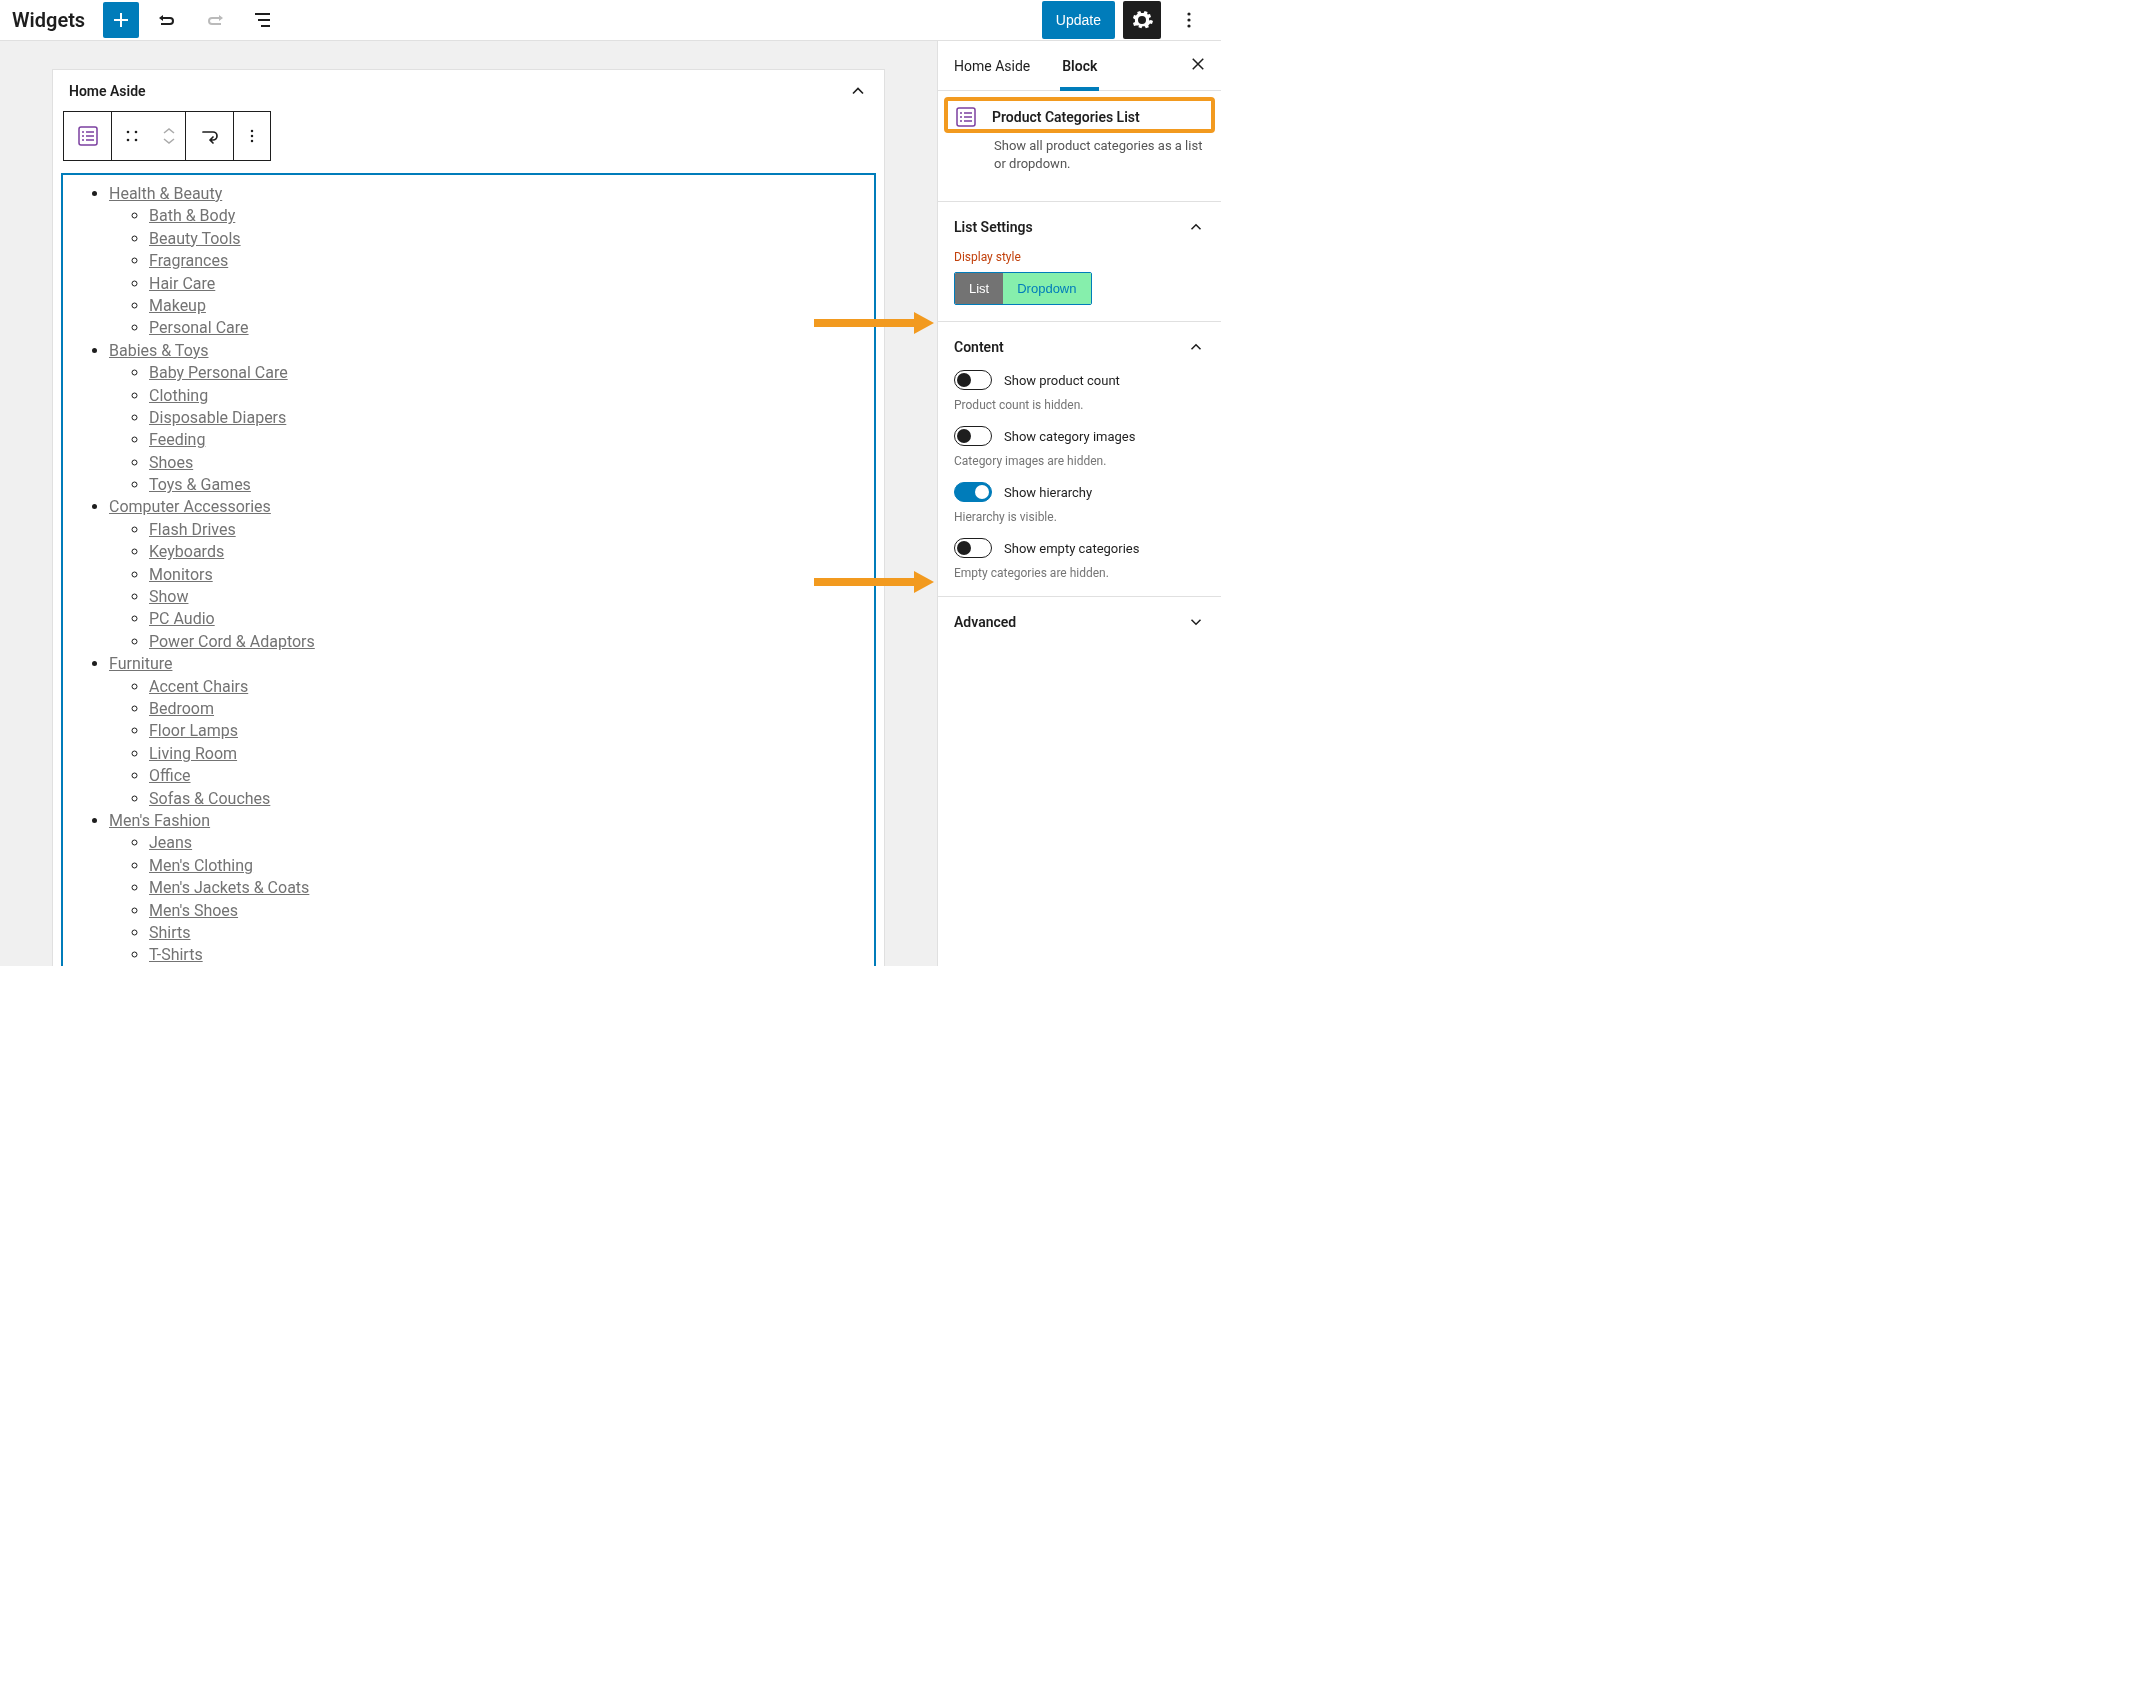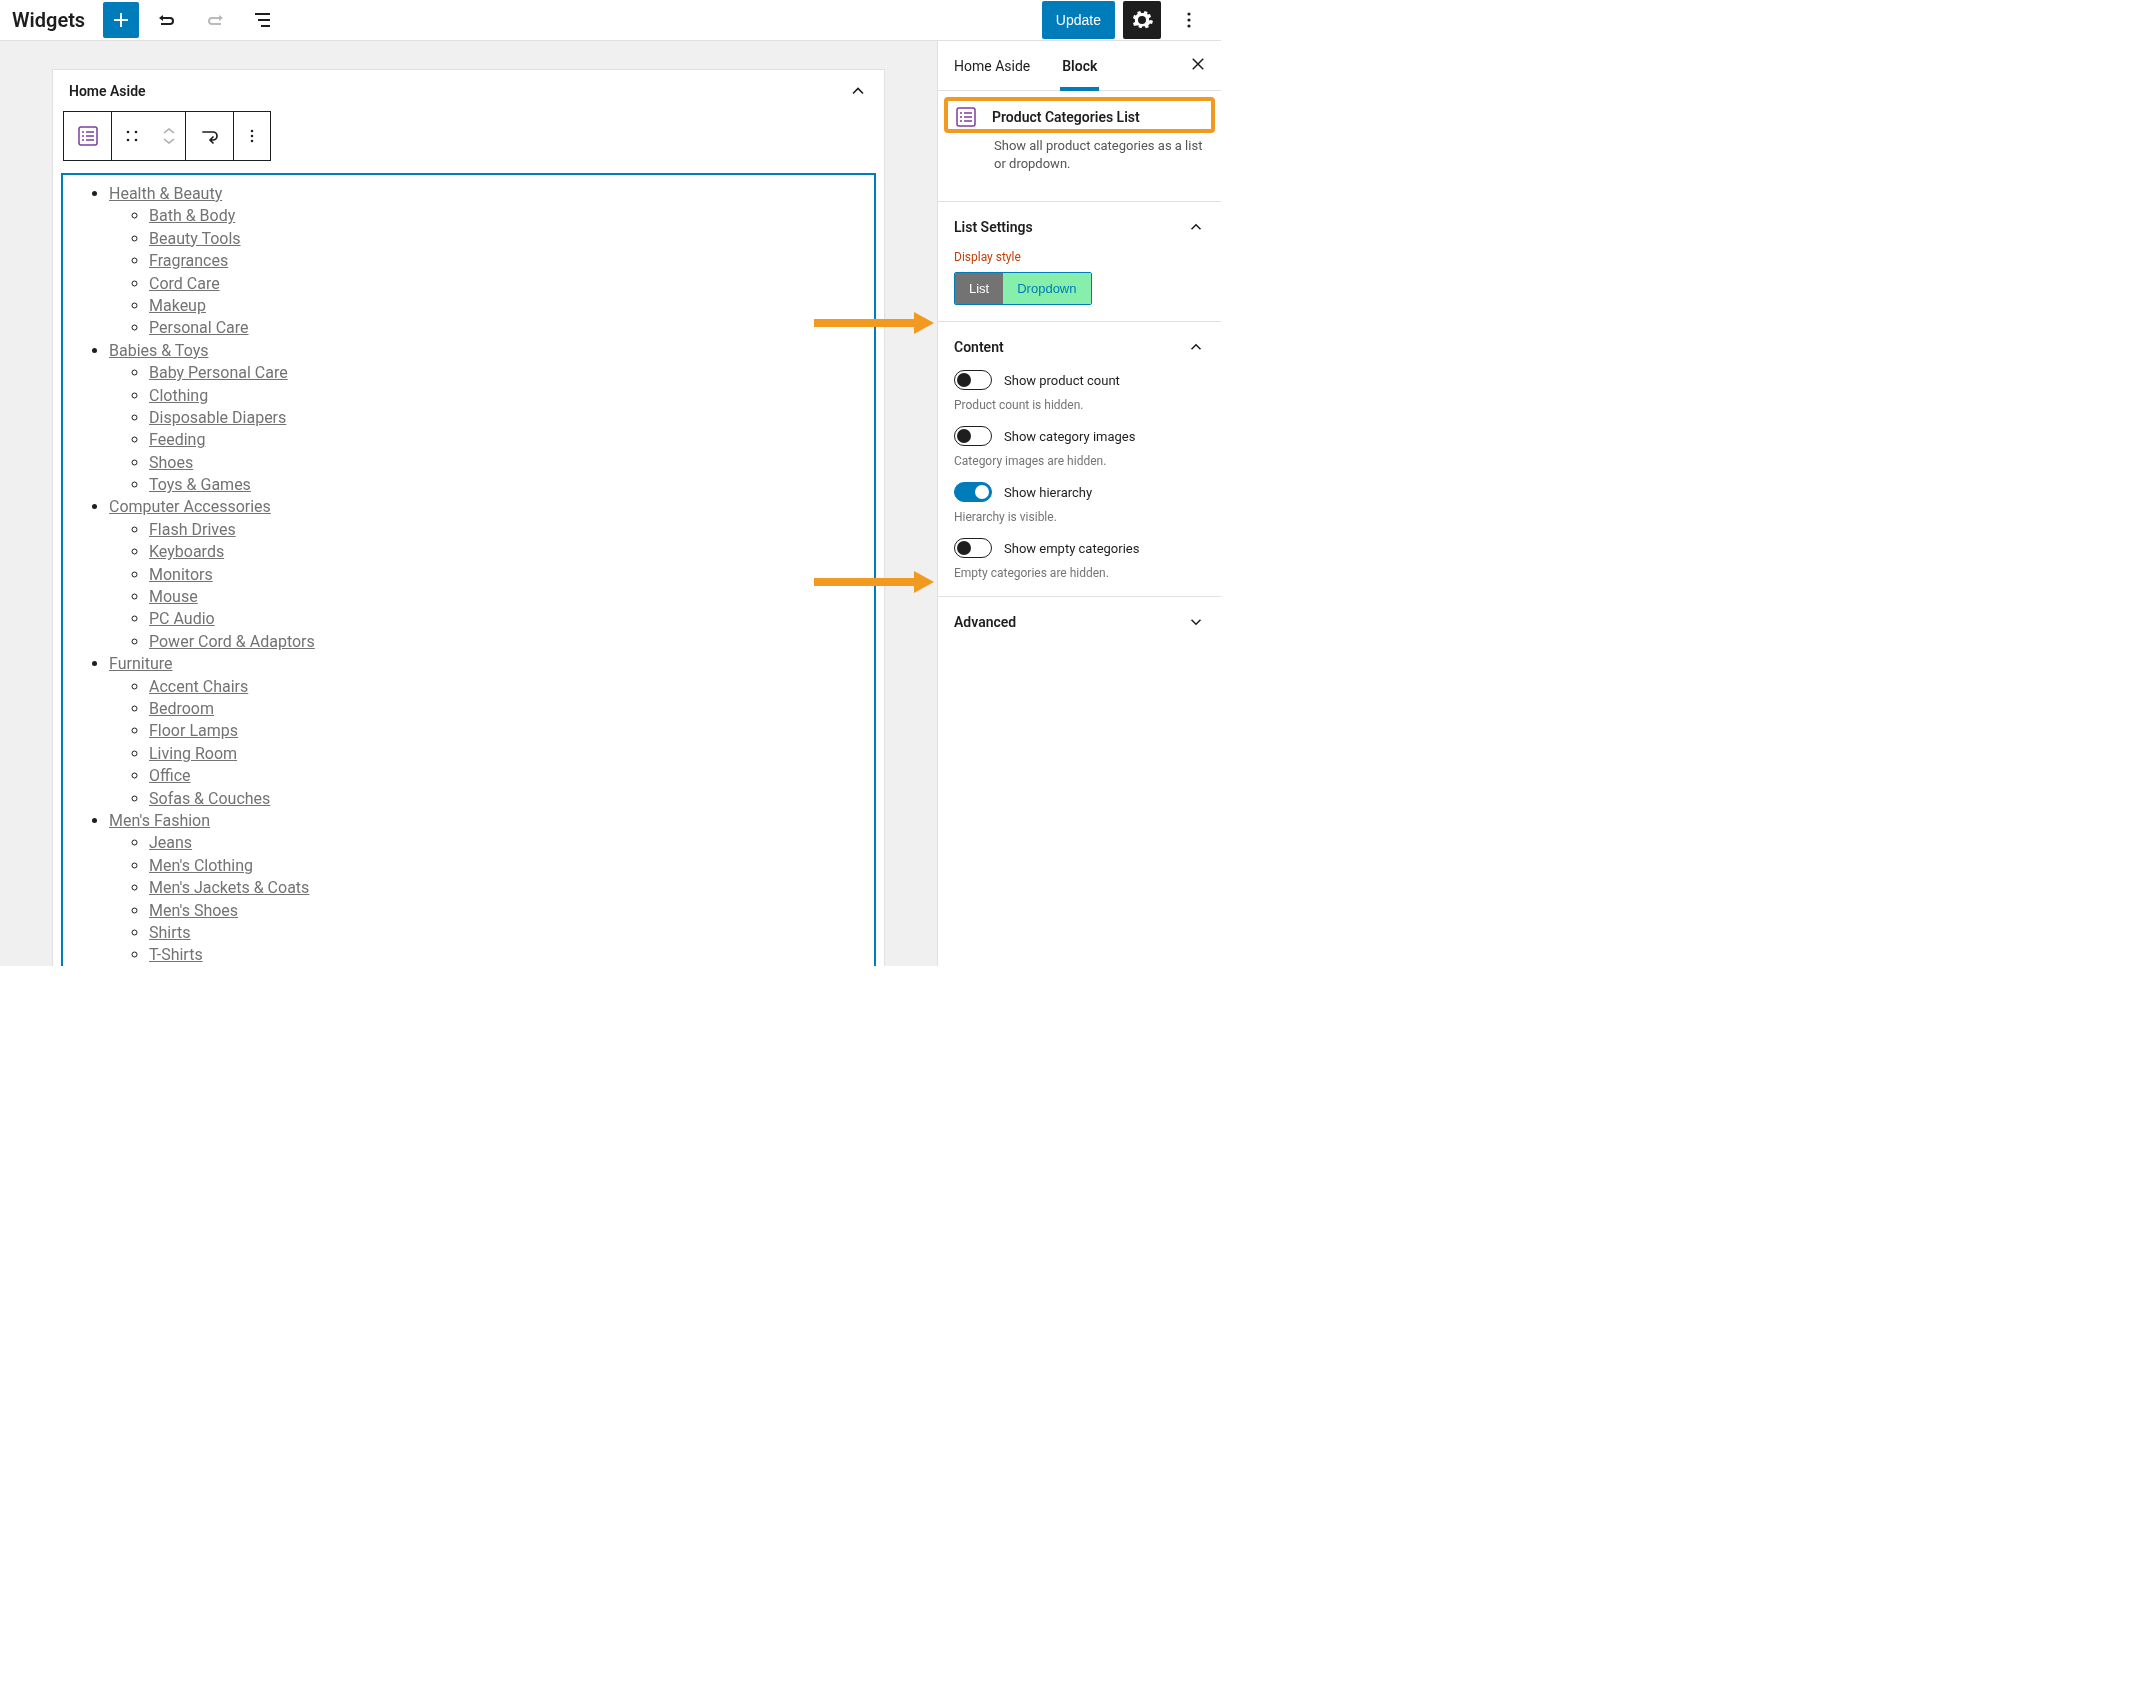--- a/index.html
+++ b/index.html
@@ -157,37 +157,37 @@
                 <circle cx="12" cy="18" r="1.5" fill="#1e1e1e"></circle>
               </svg>
           </div>
         </div>
         <div class="block-content">
           <ul id="cat-root">
               <li><a href="#">Health &amp; Beauty</a><ul>
                   <li><a href="#">Bath &amp; Body</a></li>
                   <li><a href="#">Beauty Tools</a></li>
                   <li><a href="#">Fragrances</a></li>
-                  <li><a href="#">Cord Care</a></li>
+                  <li><a href="#">Hair Care</a></li>
                   <li><a href="#">Makeup</a></li>
                   <li><a href="#">Personal Care</a></li>
                 </ul></li>
               <li><a href="#">Babies &amp; Toys</a><ul>
                   <li><a href="#">Baby Personal Care</a></li>
                   <li><a href="#">Clothing</a></li>
                   <li><a href="#">Disposable Diapers</a></li>
                   <li><a href="#">Feeding</a></li>
                   <li><a href="#">Shoes</a></li>
                   <li><a href="#">Toys &amp; Games</a></li>
                 </ul></li>
               <li><a href="#">Computer Accessories</a><ul>
                   <li><a href="#">Flash Drives</a></li>
                   <li><a href="#">Keyboards</a></li>
                   <li><a href="#">Monitors</a></li>
-                  <li><a href="#">Mouse</a></li>
+                  <li><a href="#">Show</a></li>
                   <li><a href="#">PC Audio</a></li>
                   <li><a href="#">Power Cord &amp; Adaptors</a></li>
                 </ul></li>
               <li><a href="#">Furniture</a><ul>
                   <li><a href="#">Accent Chairs</a></li>
                   <li><a href="#">Bedroom</a></li>
                   <li><a href="#">Floor Lamps</a></li>
                   <li><a href="#">Living Room</a></li>
                   <li><a href="#">Office</a></li>
                   <li><a href="#">Sofas &amp; Couches</a></li>

